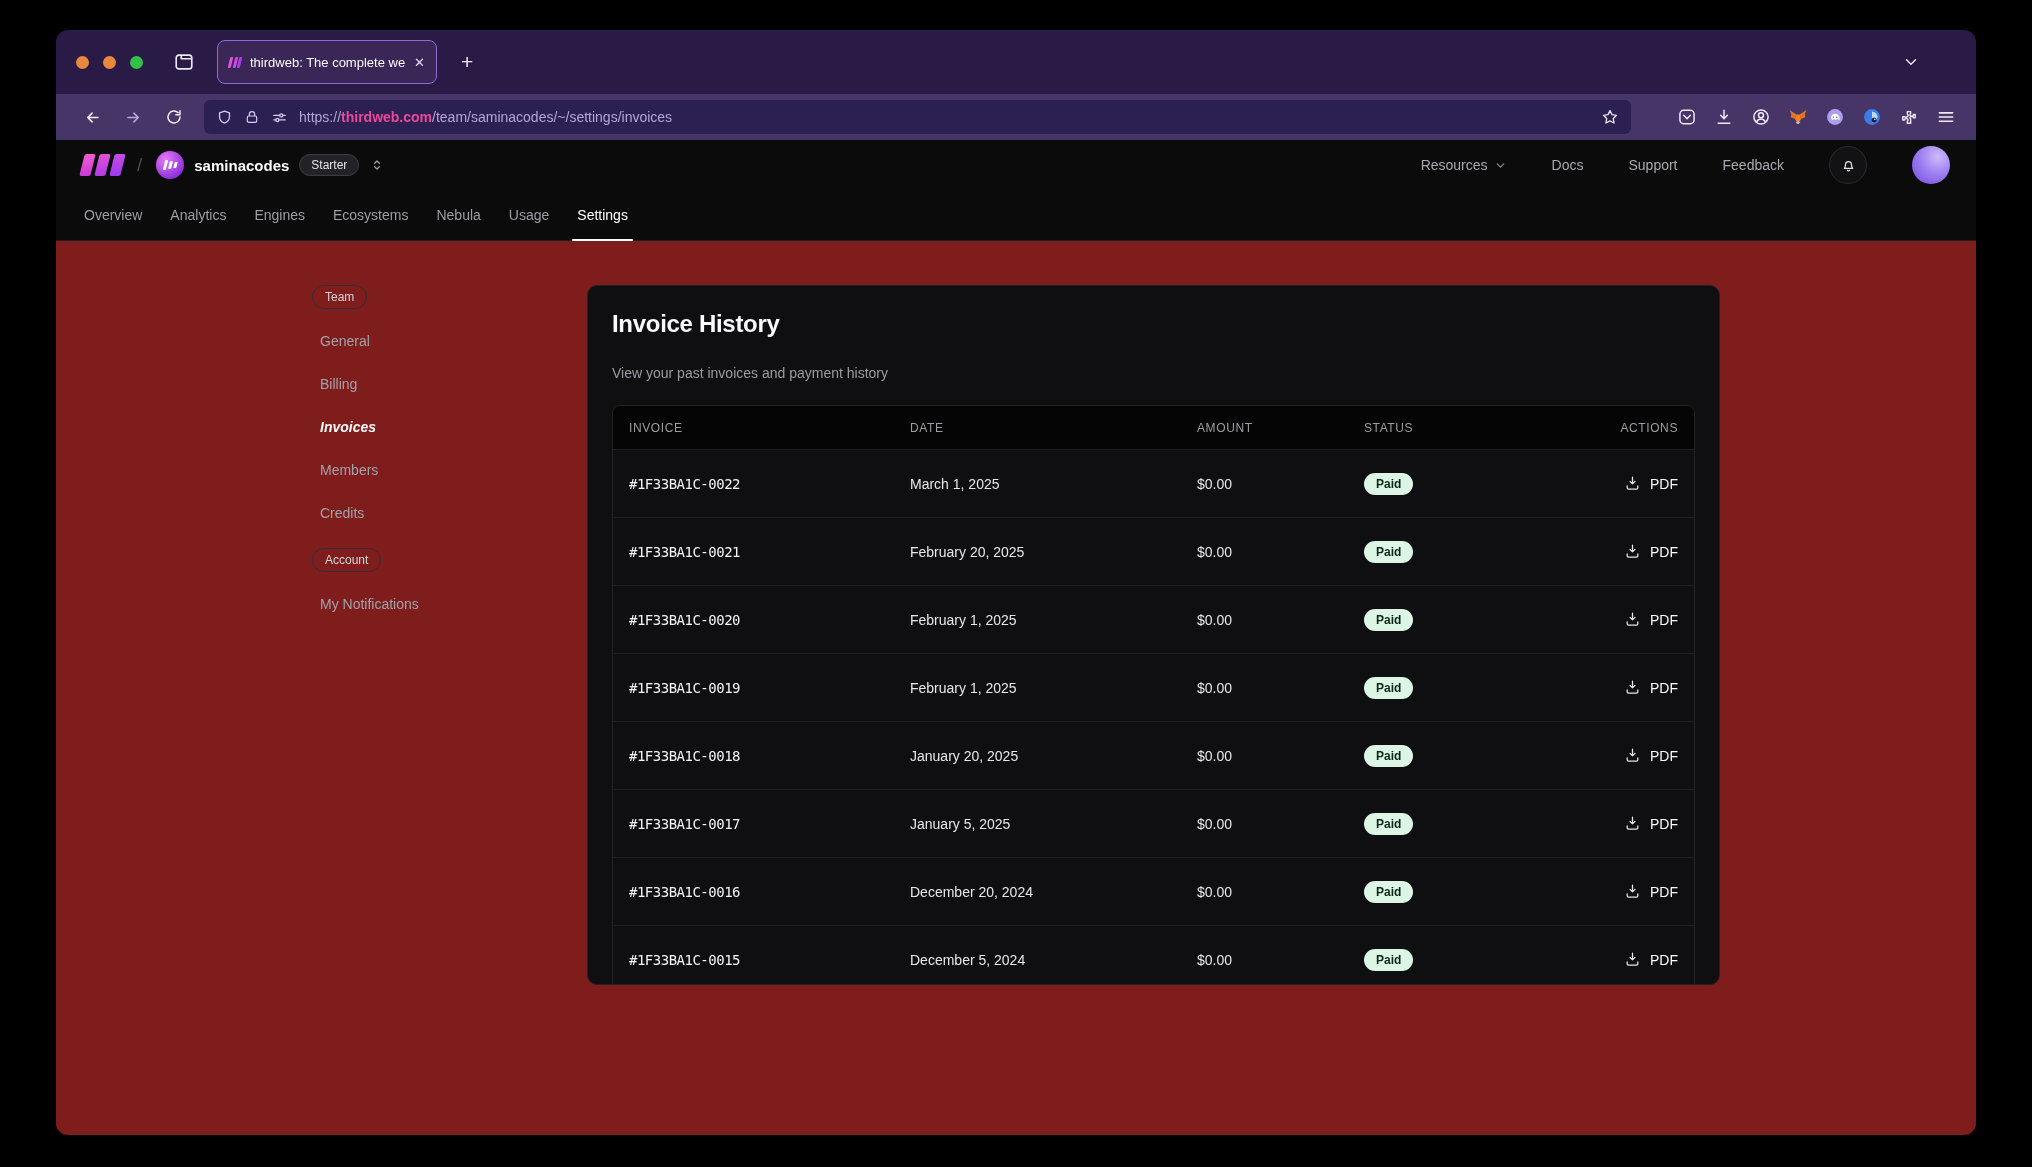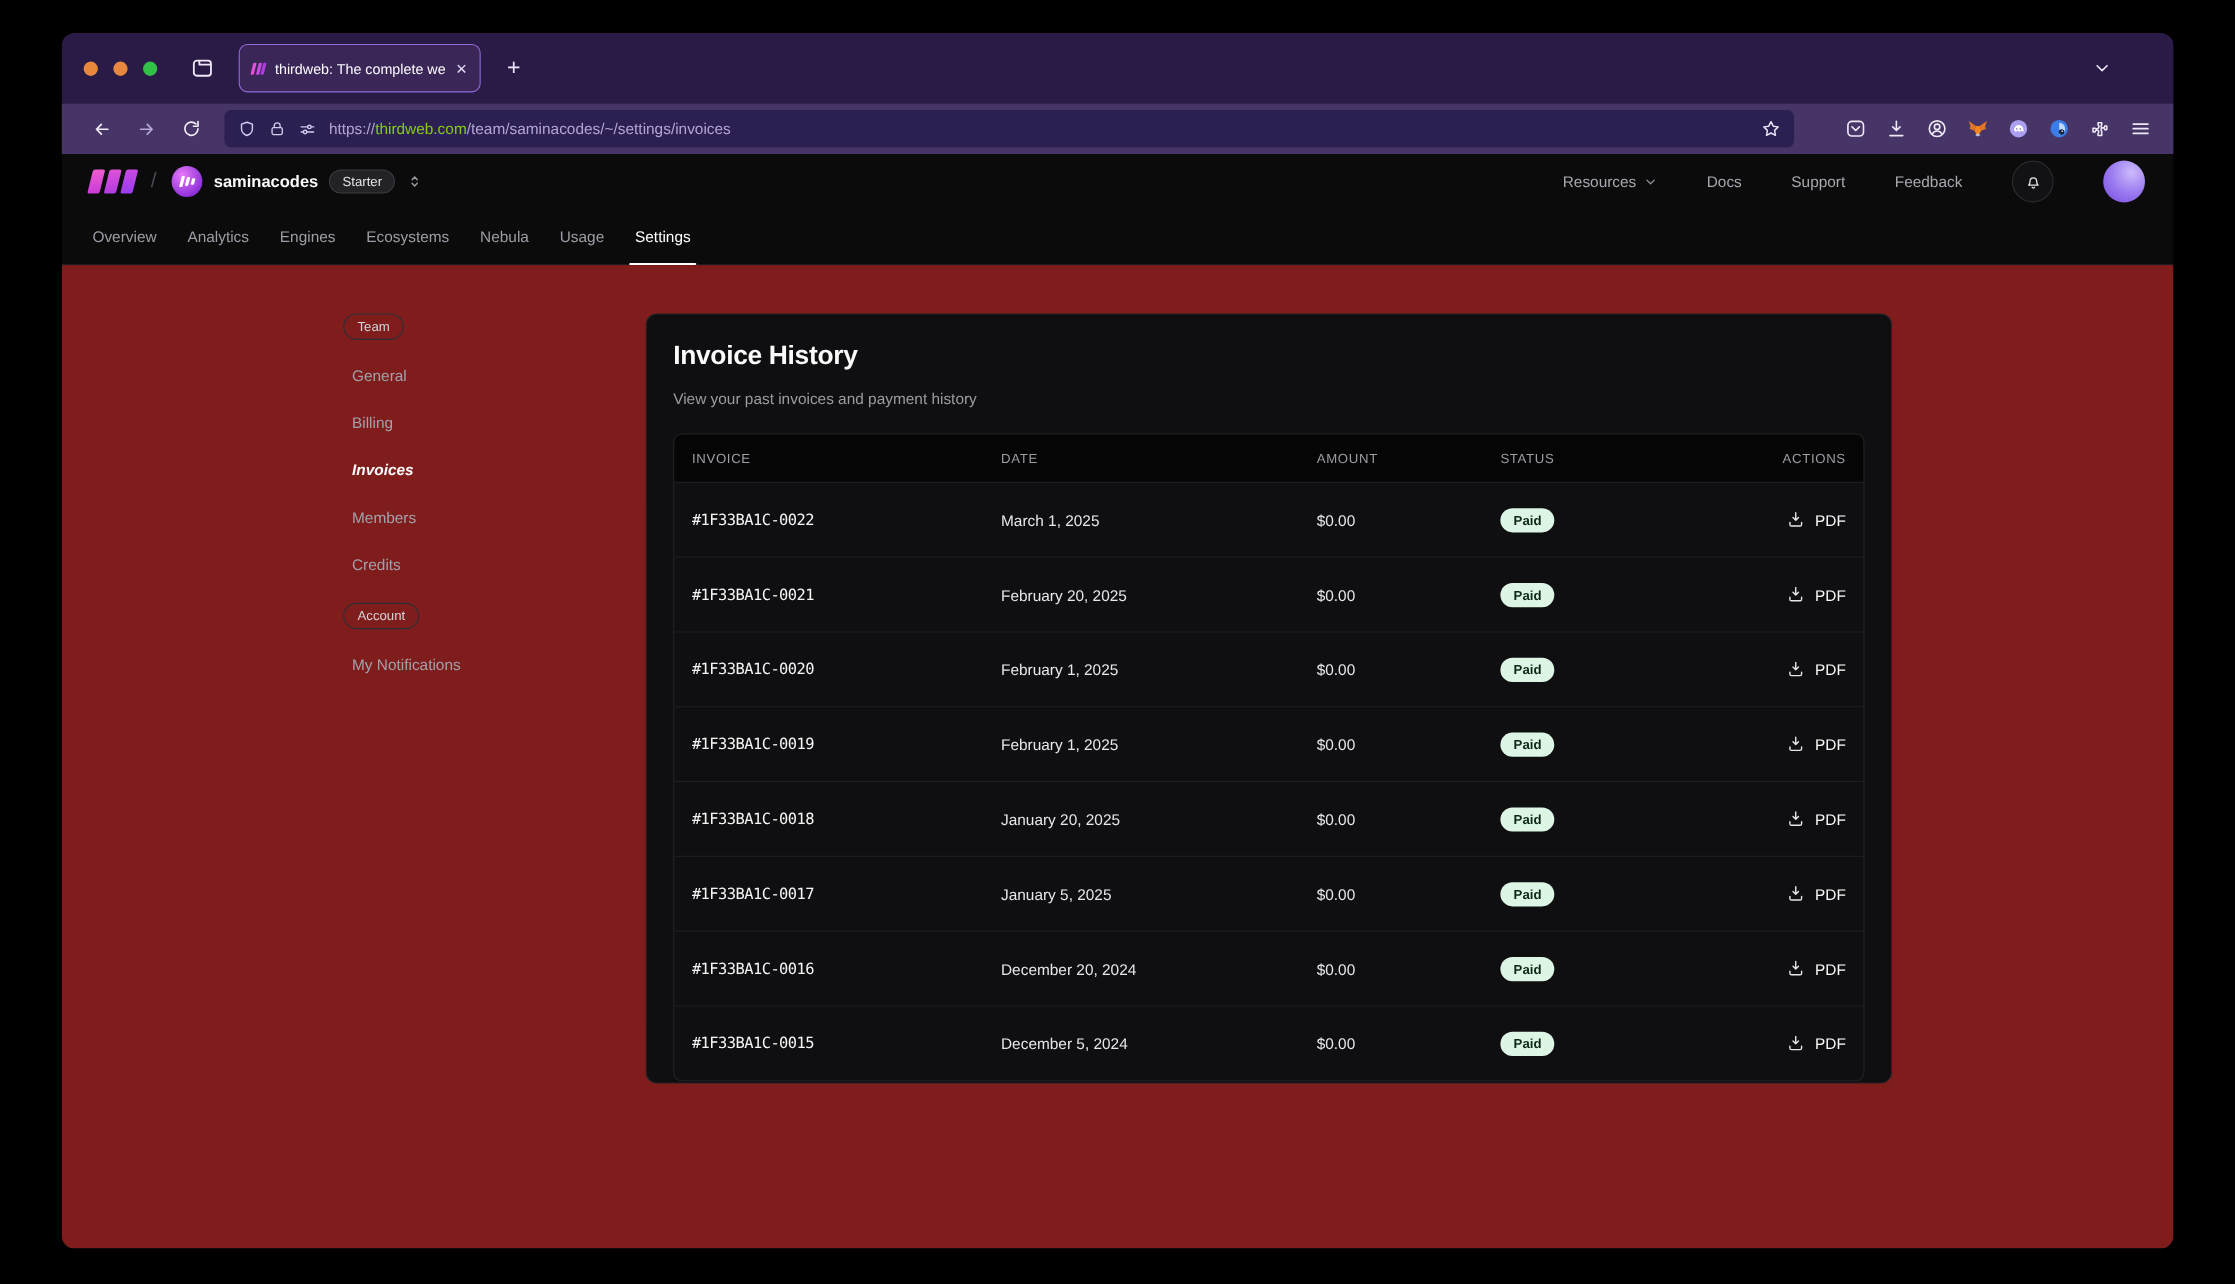--- a/index.html
+++ b/index.html
@@ -16,21 +16,21 @@
   .btab-close { color:#E3DCF4; font-size:13px; }
   .newtab { margin-left:16px; color:#E8E3F5; font-size:21px; font-weight:300; padding:0 8px; }
   .tabbar-chevron { margin-left:auto; color:#E8E3F5; display:flex; padding-right:36px; }
 
   .toolbar { height:46px; background:#463566; display:flex; align-items:center; padding:0 16px; flex:0 0 auto; }
   .nav-ic { color:#F2EEFB; display:flex; padding:0 11px; }
   .nav-ic.dim { color:#B6A8D8; }
   .urlfield { flex:1; height:34px; background:#2C2053; border-radius:6px; display:flex; align-items:center; padding:0 12px; gap:11px; margin:0 46px 0 10px; min-width:0; }
   .urlfield .u-ic { color:#D6CCEF; display:flex; flex:0 0 auto; }
   .url-text { flex:1; font-size:14px; color:#B3A6D4; white-space:nowrap; overflow:hidden; }
-  .url-text b { color:#84cc16; font-weight:400; }
+  .url-text b { color:#ec4899; font-weight:700; }
   .ext-icons { display:flex; align-items:center; gap:17px; padding-right:4px; }
   .ext-icons > * { display:flex; color:#EDE9F8; }
 
   
   .site { flex:1; background:#0B0B0C; display:flex; flex-direction:column; overflow:hidden; }
   .site-header { height:50px; display:flex; align-items:center; padding:0 26px; flex:0 0 auto; }
   .tw-logo { display:flex; gap:4px; margin-right:14px; }
   .tw-bar { width:11px; height:22px; border-radius:2px; transform:skewX(-14deg); }
   .tw-bar:nth-child(1){ background:linear-gradient(180deg,#F05CCD,#C93BDA); }
   .tw-bar:nth-child(2){ background:linear-gradient(180deg,#E051D8,#B13BE3); }
@@ -59,21 +59,21 @@
   .page-body { flex:1; background:#7f1d1d; overflow:hidden; }
   .page-body .container { display:flex; gap:27px; padding-top:44px; }
 
   .sidebar { width:248px; flex:0 0 auto; }
   .sb-entry.pill { display:block; width:fit-content; font-size:12px; color:#D4D4D8; border:1px solid #2E2E33; border-radius:999px; padding:4px 12px; margin-bottom:24px; }
   .sb-entry.link { display:block; font-size:14px; line-height:16px; color:#A1A1AA; padding-left:8px; margin-bottom:27px; cursor:default; }
   .sb-entry.link.active { color:#FAFAFA; font-weight:600;font-style:italic; }
 
   .card { flex:1; background:#0F0F11; border:1px solid #232327; border-radius:10px; height:700px; padding:24px; overflow:hidden; }
   .card-title { font-size:24px; font-weight:700; letter-spacing:-0.3px; color:#FAFAFA; }
-  .card-subtitle { font-size:14px; color:#9B9BA3; margin-top:16px; }
+  .card-subtitle { font-size:14px; color:#9B9BA3; margin-top:27px; }
 
   .table { margin-top:24px; border:1px solid #232327; border-radius:8px; overflow:hidden; }
   .trow { display:flex; align-items:center; height:68px; padding:0 16px; border-top:1px solid #1F1F23; }
   .thead { height:43px; background:#050506; border-top:none; }
   .th { font-size:12px; color:#9D9DA6; letter-spacing:0.6px; font-weight:400; }
   .c1 { width:281px; } .c2 { width:287px; } .c3 { width:167px; } .c4 { flex:1; }
   .c5 { width:120px; display:flex; justify-content:flex-end; }
   .invoice-num { font-family:"DejaVu Sans Mono",monospace; font-size:14px; color:#F4F4F5; letter-spacing:-0.5px; }
   .cell-text { font-size:14px; color:#E7E7EA; }
   .badge { display:inline-block; background:#DCF5E4; color:#0C2817; font-size:12px; font-weight:700; border-radius:999px; padding:4px 12px; }

